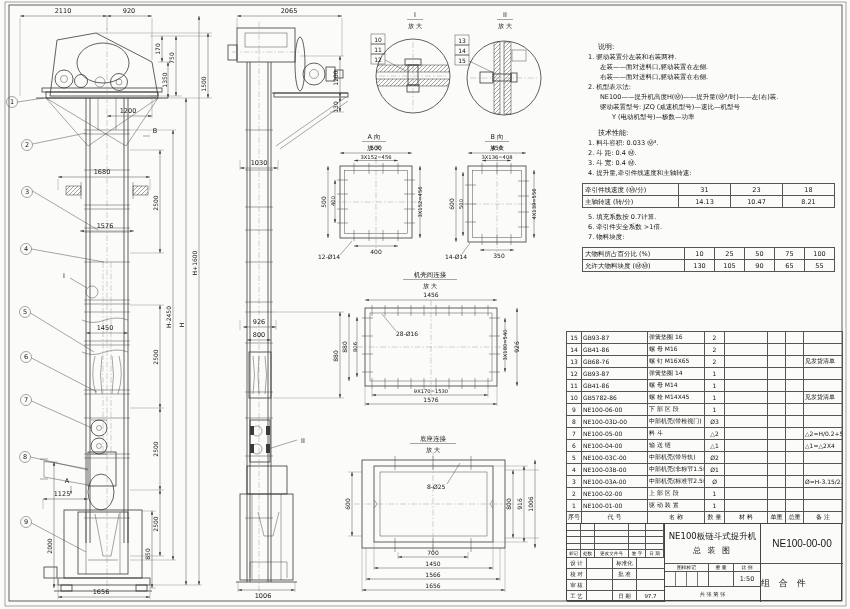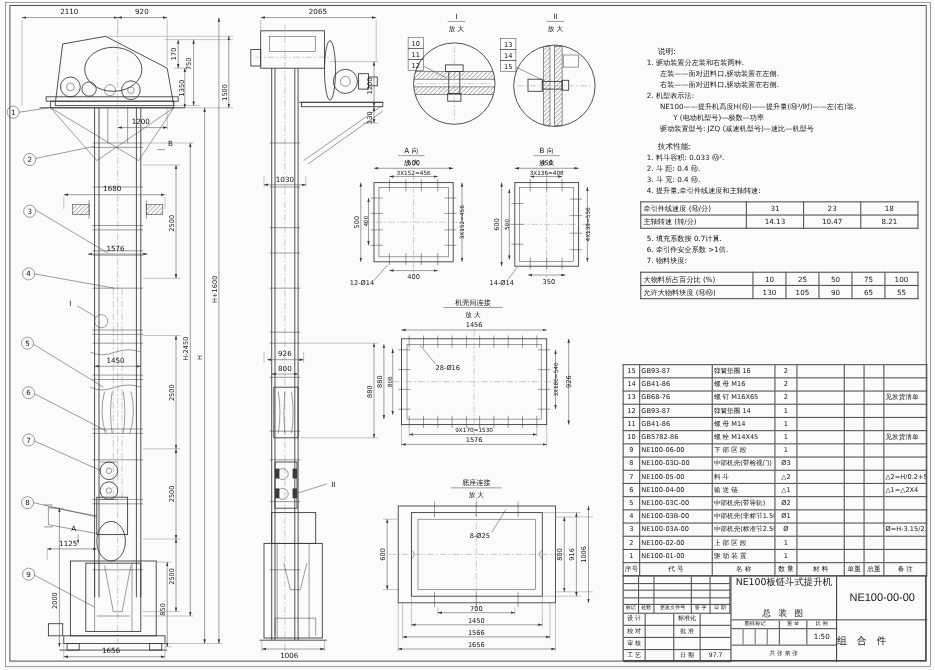--- a/index.html
+++ b/index.html
@@ -35,21 +35,21 @@
   .tb-left{position:absolute;left:0;top:0;width:98px;height:78px;border-right:0.8px solid #444;}
   .rev-row,.hdr-row{display:flex;height:6.5px;}
   .hdr-row{height:8px;}
   .rev-c{border-right:0.6px solid #555;border-bottom:0.6px solid #555;height:100%;}
   .w14{width:14px;} .w34{width:34px;} .w17{width:17px;} .w19{width:19px;flex:1;}
   .hdr-row .rev-c{font-size:4.6px;text-align:center;line-height:8px;white-space:nowrap;overflow:hidden;}
   .srow{display:flex;height:11px;}
   .sc{border-right:0.6px solid #555;border-bottom:0.6px solid #555;height:100%;line-height:11px;text-align:center;white-space:nowrap;overflow:hidden;}
   .sa{width:20px;} .sb{width:26px;} .scc{width:24px;} .sd{width:28px;flex:1;border-right:none;}
   .tb-mid{position:absolute;left:98px;top:0;width:96px;height:78px;border-right:0.8px solid #444;}
-  .tb-title{height:40px;border-bottom:0.6px solid #555;text-align:center;display:flex;flex-direction:column;justify-content:space-between;gap:2px;}
+  .tb-title{height:40px;border-bottom:0.6px solid #555;text-align:center;display:flex;flex-direction:column;justify-content:center;gap:2px;}
   .tb-title .l1{font-size:8.5px;} .tb-title .l2{font-size:8px;letter-spacing:2px;}
   .stamp{display:flex;height:8px;border-bottom:0.6px solid #555;}
   .st{border-right:0.6px solid #555;text-align:center;line-height:8px;font-size:4.8px;white-space:nowrap;overflow:hidden;}
   .st1{width:44px;} .st2{width:25px;} .st3{width:27px;border-right:none;flex:1;}
   .stamp2{display:flex;height:15px;border-bottom:0.6px solid #555;}
   .bx{display:flex;width:44px;border-right:0.6px solid #555;}
   .bx span{flex:1;border-right:0.6px solid #777;}
   .bx span:last-child{border-right:none;}
   .wt{width:25px;border-right:0.6px solid #555;}
   .scale{width:27px;flex:1;text-align:center;line-height:15px;font-size:6.5px;}
@@ -414,22 +414,22 @@
 </svg>
 
 <div class="notes">
   <div class="sec-title">说明:</div>
   <div>
         <div class="note-line" style="padding-left: 6px;">1. 驱动装置分左装和右装两种.</div>
         <div class="note-line" style="padding-left: 18px;">左装——面对进料口,驱动装置在左侧.</div>
         <div class="note-line" style="padding-left: 18px;">右装——面对进料口,驱动装置在右侧.</div>
         <div class="note-line" style="padding-left: 6px;">2. 机型表示法:</div>
         <div class="note-line" style="padding-left: 18px;">NE100——提升机高度H(Ⓜ)——提升量(Ⓜ³/时)——左(右)装.</div>
+        <div class="note-line" style="padding-left: 18px;">驱动装置型号: JZQ (减速机型号)—速比—机型号</div>
         <div class="note-line" style="padding-left: 30px;">Y (电动机型号)—极数—功率</div>
-        <div class="note-line" style="padding-left: 18px;">驱动装置型号: JZQ (减速机型号)—速比—机型号</div>
       </div>
   <div style="height:6px"></div>
   <div class="sec-title">技术性能:</div>
   <div>
         <div class="note-line" style="padding-left: 6px;">1. 料斗容积: 0.033 Ⓜ³.</div>
         <div class="note-line" style="padding-left: 6px;">2. 斗  距: 0.4 Ⓜ.</div>
         <div class="note-line" style="padding-left: 6px;">3. 斗  宽: 0.4 Ⓜ.</div>
         <div class="note-line" style="padding-left: 6px;">4. 提升量,牵引件线速度和主轴转速:</div>
       </div>
   <table class="spec" style="width:252px">

